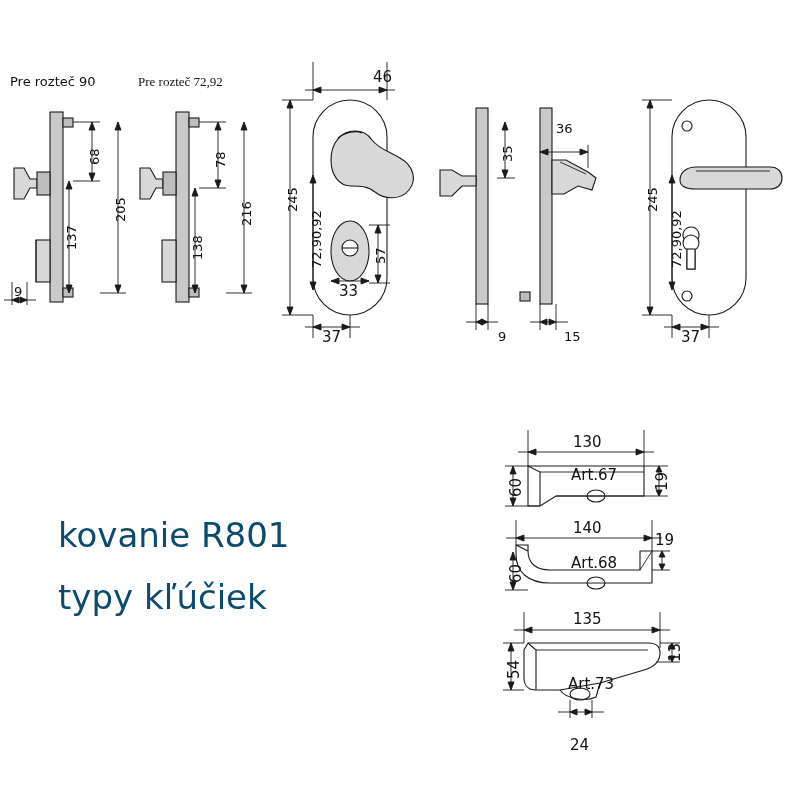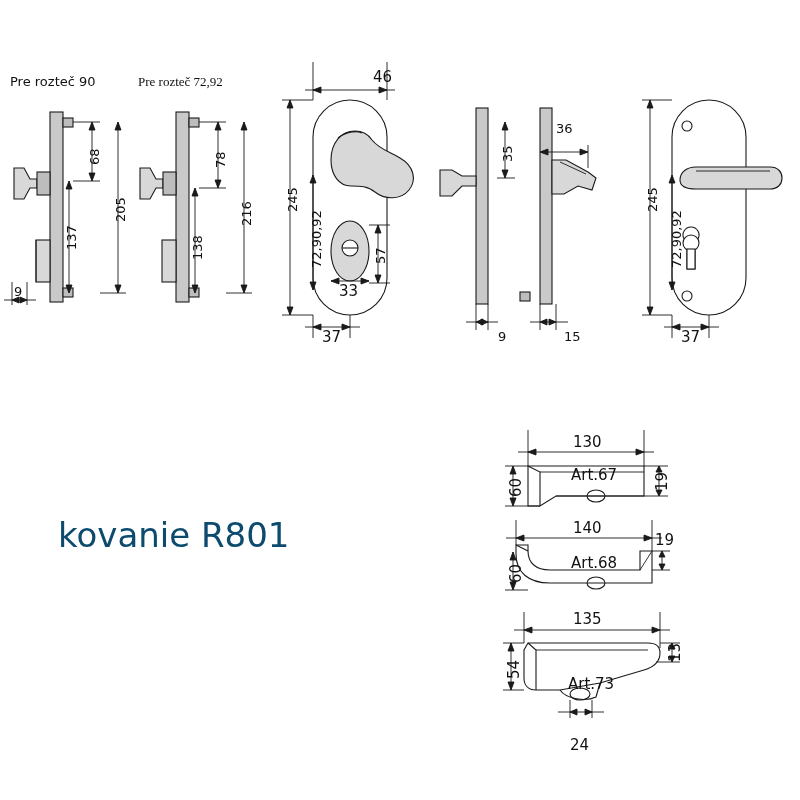--- a/index.html
+++ b/index.html
@@ -374,14 +374,15 @@
   <div class="lbl rot" style="left:509px;top:583px;font-size:15px;">60</div>
   <div class="lbl" style="left:655px;top:533px;font-size:15px;">19</div>
 
   <div class="lbl" style="left:568px;top:652px;font-size:15px;margin-top:25px;">Art.73</div>
   <div class="lbl" style="left:573px;top:612px;font-size:15px;">135</div>
   <div class="lbl rot" style="left:507px;top:679px;font-size:15px;">54</div>
   <div class="lbl rot" style="left:668px;top:662px;font-size:15px;">13</div>
   <div class="lbl" style="left:570px;top:698px;font-size:15px;margin-top:40px;">24</div>
 
   <div class="title" style="left:58px;top:515px;">kovanie R801</div>
+  <div class="title" style="left:58px;top:577px;">typy kľúčiek</div>
 
 </div>
 
 </body></html>

